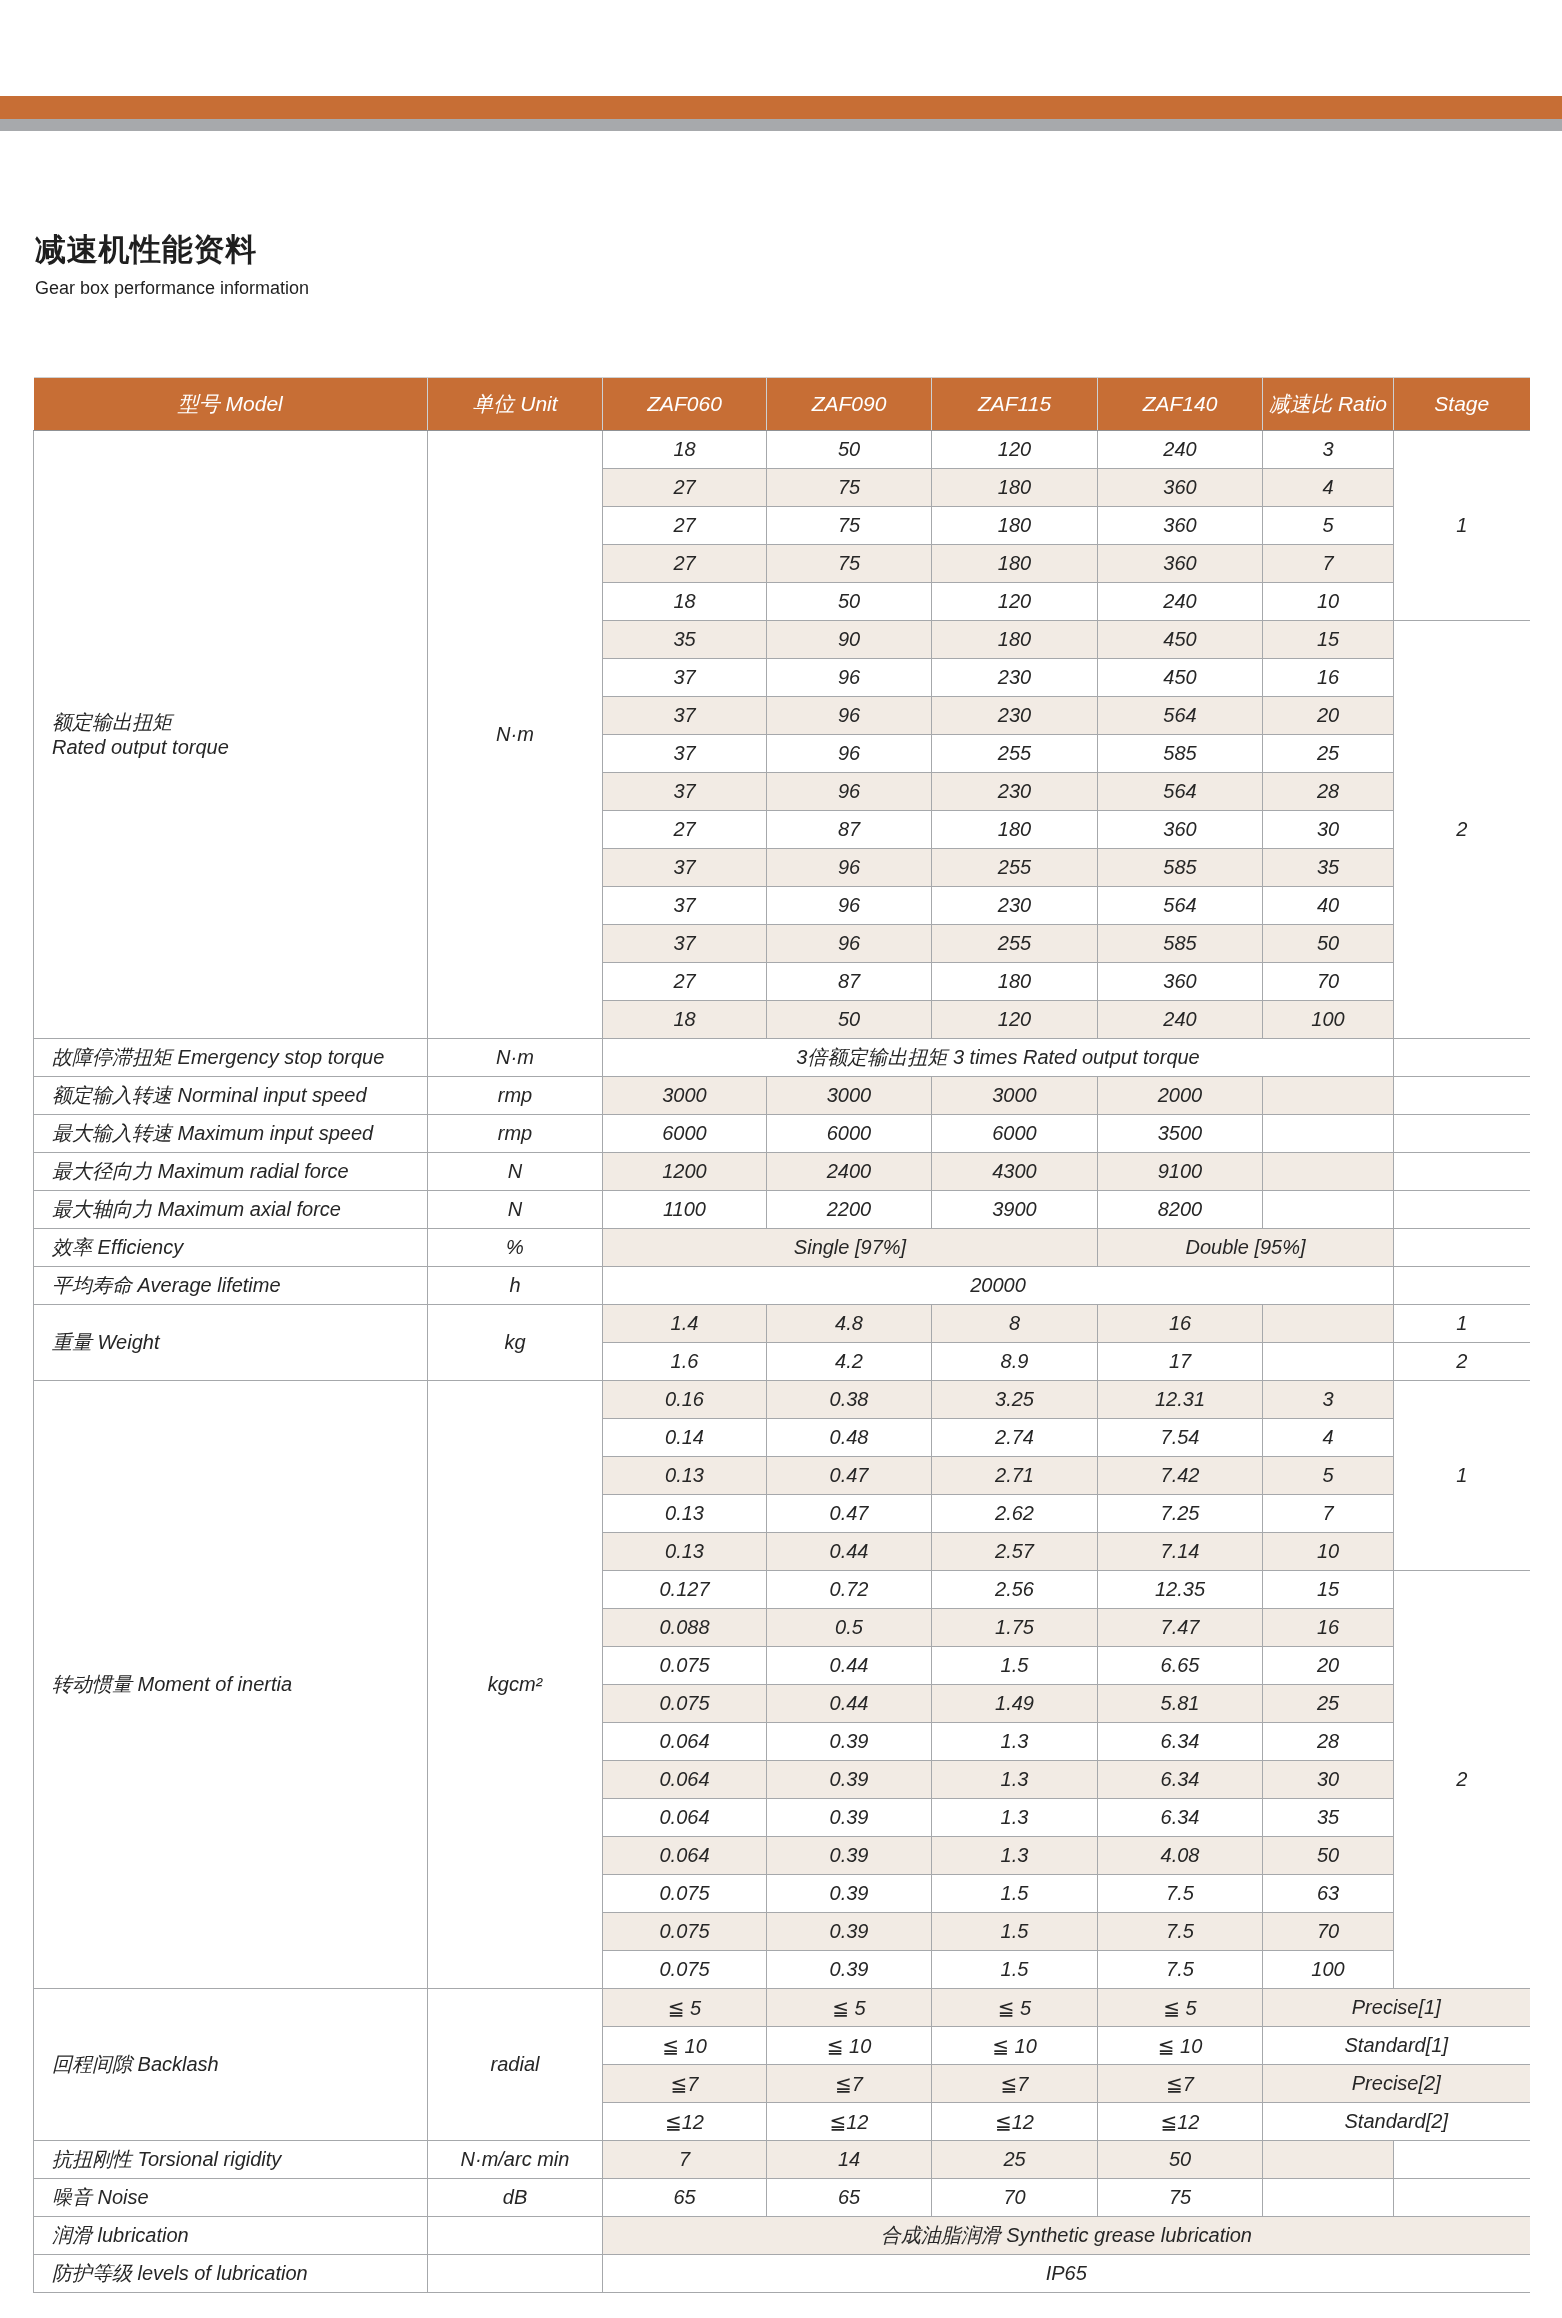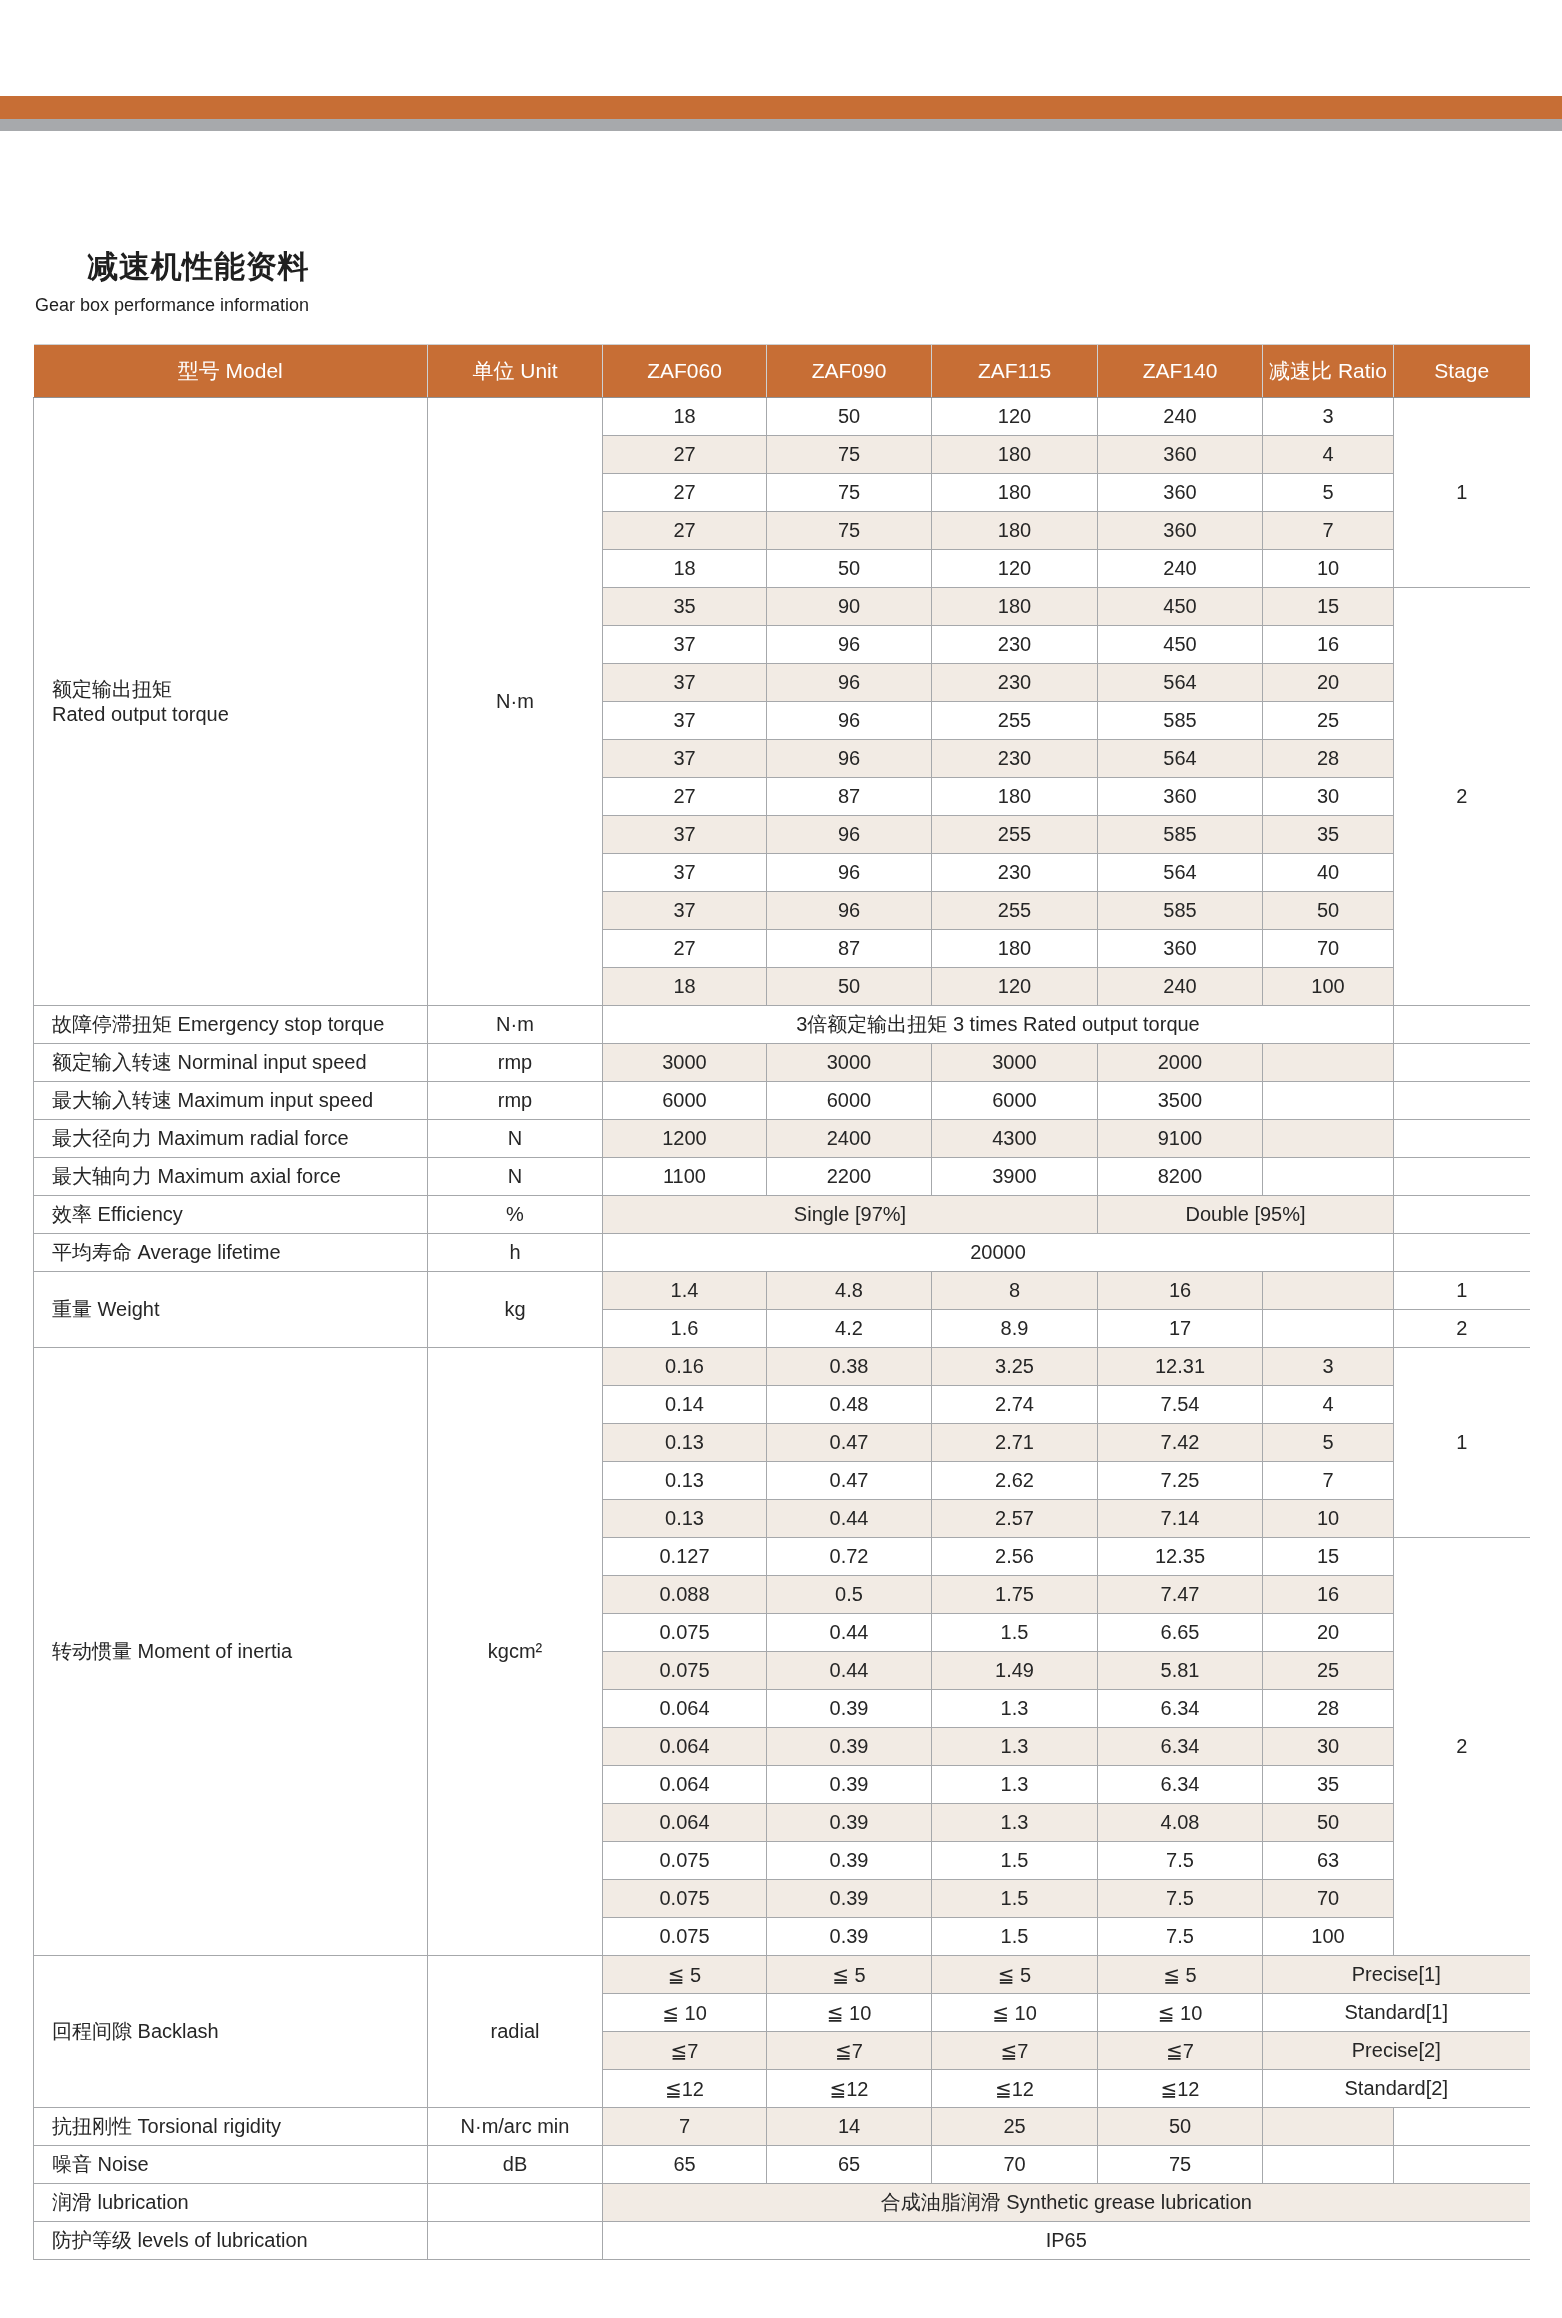--- a/index.html
+++ b/index.html
@@ -2,25 +2,25 @@
 <html style="--accent: #C76E35; --bargray: #A7A9AC; --beige: #F2EBE4;font-size:11px"><head>
 <meta charset="utf-8">
 <style>
   html,body { margin:0; padding:0; background:#ffffff; }
   body { font-family: "Liberation Sans", "DejaVu Sans", sans-serif; }
   .page { position:relative; width:1562px; height:2319px; background:#ffffff; overflow:hidden; }
 
   .bar-orange { position:absolute; left:0; top:96px; width:100%; height:24px; background:var(--accent,#C76E35); }
   .bar-gray   { position:absolute; left:0; top:119px; width:100%; height:12px; background:var(--bargray,#A7A9AC); }
 
-  .titles { position:absolute; left:35px; top:246px; color:#1f1f1f;text-align:right; }
+  .titles { position:absolute; left:35px; top:229px; color:#1f1f1f; }
   .title-zh { font-size:31px; font-weight:bold; letter-spacing:0.7px; }
   .title-en { font-size:18px; margin-top:7px; font-weight:normal; }
 
-  .tablewrap { position:absolute; left:33px; top:344px; }
+  .tablewrap { position:absolute; left:33px; top:377px;font-style:italic; }
   table { border-collapse:collapse; table-layout:fixed; }
 
   th {
     background:var(--accent,#C76E35); color:#ffffff; font-weight:normal;
     font-size:21px; height:50px; text-align:center;
     border:0.7px solid #cdd0d2; border-bottom:1.4px solid #8f9194;
   }
   th:first-child { border-left:none; }
   th:last-child  { border-right:none; }
 

